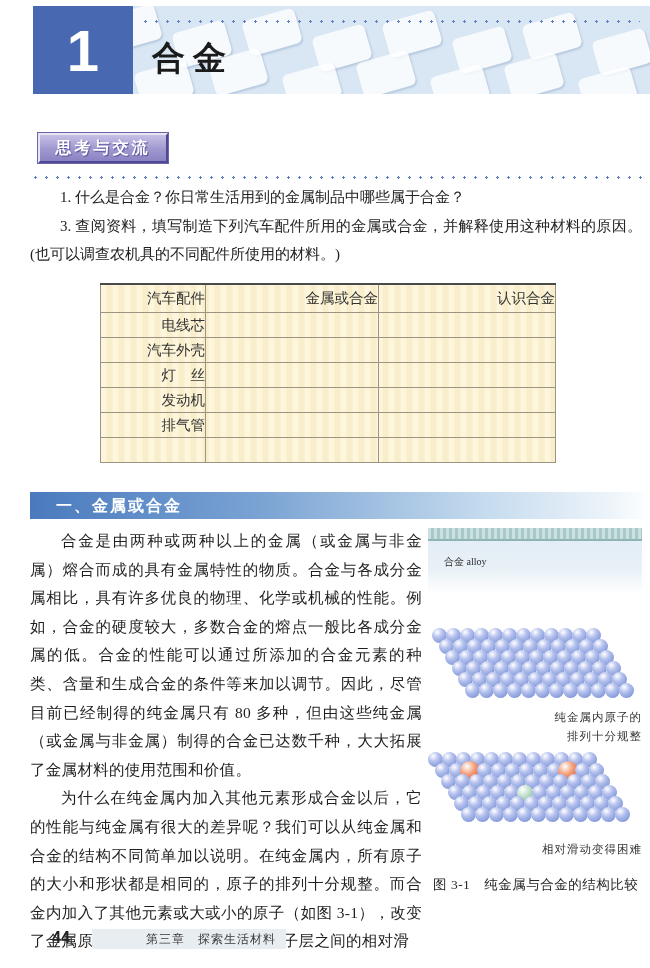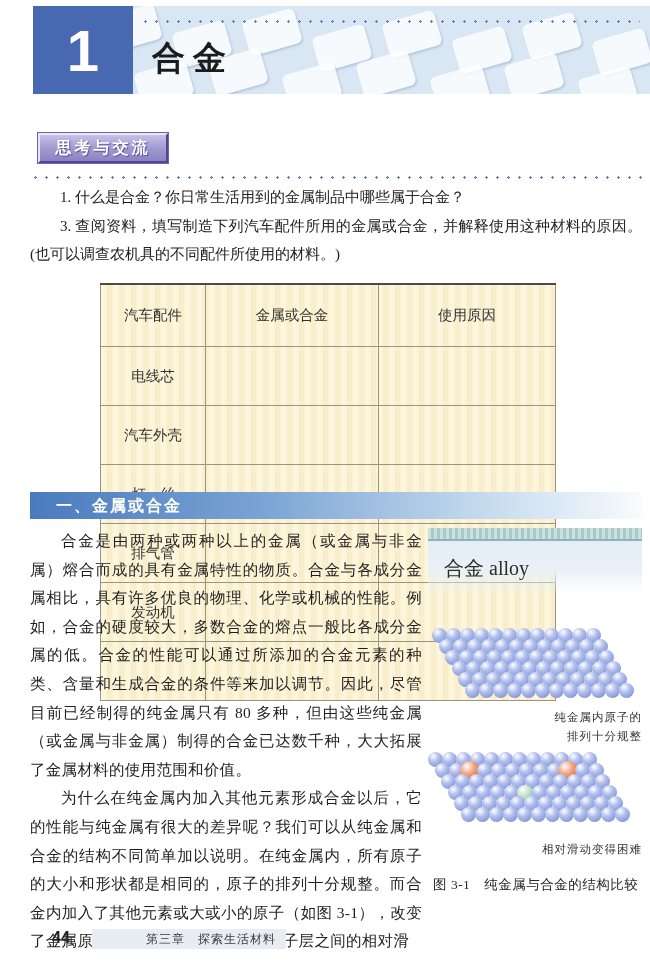--- a/index.html
+++ b/index.html
@@ -32,41 +32,41 @@
   .questions{position:absolute;left:30px;top:183px;width:612px;}
   .questions p{margin:0;font-size:15px;line-height:28.5px;text-indent:2em;
        text-align:justify;color:#222;}
 
   
   .fill-table{position:absolute;left:100px;top:283px;width:455px;border-collapse:collapse;
        table-layout:fixed;
        background:repeating-linear-gradient(90deg,#fdf6dd 0 6px,#f8eecb 6px 12px);
        border:1px solid #6e6e6e;border-top:2.5px solid #4a4a4a;}
   .fill-table td{border:1px solid #9c9483;font-size:14.5px;color:#333;
-       text-align:center;padding:17px;height:24px;margin-top:20px;}
+       text-align:right;padding:0;height:24px;margin-top:20px;}
   .fill-table tr.hdr td{height:27px;}
   .fill-table col.c1{width:105px;} .fill-table col.c2{width:173px;} .fill-table col.c3{width:177px;}
 
   
   .section-bar{position:absolute;left:30px;top:492px;width:614px;height:27px;
        background:linear-gradient(90deg,#4a7abe 0%,#7ba4d4 38%,#c7dcef 75%,#eef5fa 95%,#fbfdfe 100%);
        color:#fff;font-family:"Liberation Sans",sans-serif;font-weight:bold;font-size:16px;
        line-height:27px;padding-left:0;letter-spacing:2px;}
   .section-bar span{margin-left:26px;}
   .main-text{position:absolute;left:30px;top:527px;width:392px;}
   .main-text p{margin:0;font-size:15.5px;line-height:28.6px;text-indent:2em;
        text-align:justify;color:#1f1f1f;letter-spacing:0.3px;}
 
   
   .sidebar{position:absolute;left:428px;top:528px;width:214px;height:420px;}
   .note{position:absolute;left:0;top:0;width:214px;height:66px;
        background:linear-gradient(180deg,#e2ecf5 0%,#e8f1f7 62%,rgba(235,243,248,0) 100%);}
   .note-bar{height:11px;background:repeating-linear-gradient(90deg,#cde0e0 0 3px,#a8c9ca 3px 6px);
        border-bottom:2px solid #8fb4b6;}
-  .note-term{margin:14px 0 0 16px;font-size:20px;color:#2b2b2b;}
+  .note-term{margin:14px 0 0 16px;font-size:10px;color:#2b2b2b;}
   .diagram{position:absolute;}
   .d1{left:4px;top:100px;width:206px;height:72px;}
   .d2{left:0px;top:224px;width:210px;height:72px;}
   .atom{position:absolute;border-radius:50%;}
   .atom-cap{position:absolute;left:0;width:214px;text-align:right;
        font-size:11.5px;line-height:19px;color:#333;letter-spacing:1px;}
   .cap1{top:180px;} .cap2{top:312px;}
   .fig-caption{position:absolute;left:5px;top:348px;font-size:13.5px;color:#262626;letter-spacing:0.5px;}
 
   
@@ -116,44 +116,44 @@
   <table class="fill-table">
     <colgroup>
         <col class="c1">
         <col class="c2">
         <col class="c3">
       </colgroup>
     <tbody>
         <tr class="hdr">
       <td>汽车配件</td>
       <td>金属或合金</td>
-      <td>使用原因</td>
+      <td>认识合金</td>
     </tr>
     <tr>
       <td>电线芯</td>
       <td></td>
           <td></td>
         </tr>
     <tr>
       <td>汽车外壳</td>
       <td></td>
           <td></td>
         </tr>
     <tr>
       <td>灯　丝</td>
       <td></td>
           <td></td>
         </tr>
     <tr>
+      <td>发动机</td>
+      <td></td>
+          <td></td>
+        </tr>
+    <tr>
       <td>排气管</td>
-      <td></td>
-          <td></td>
-        </tr>
-    <tr>
-      <td>发动机</td>
       <td></td>
           <td></td>
         </tr>
     <tr>
       <td></td>
       <td></td>
           <td></td>
         </tr>
   </tbody>
     </table>

